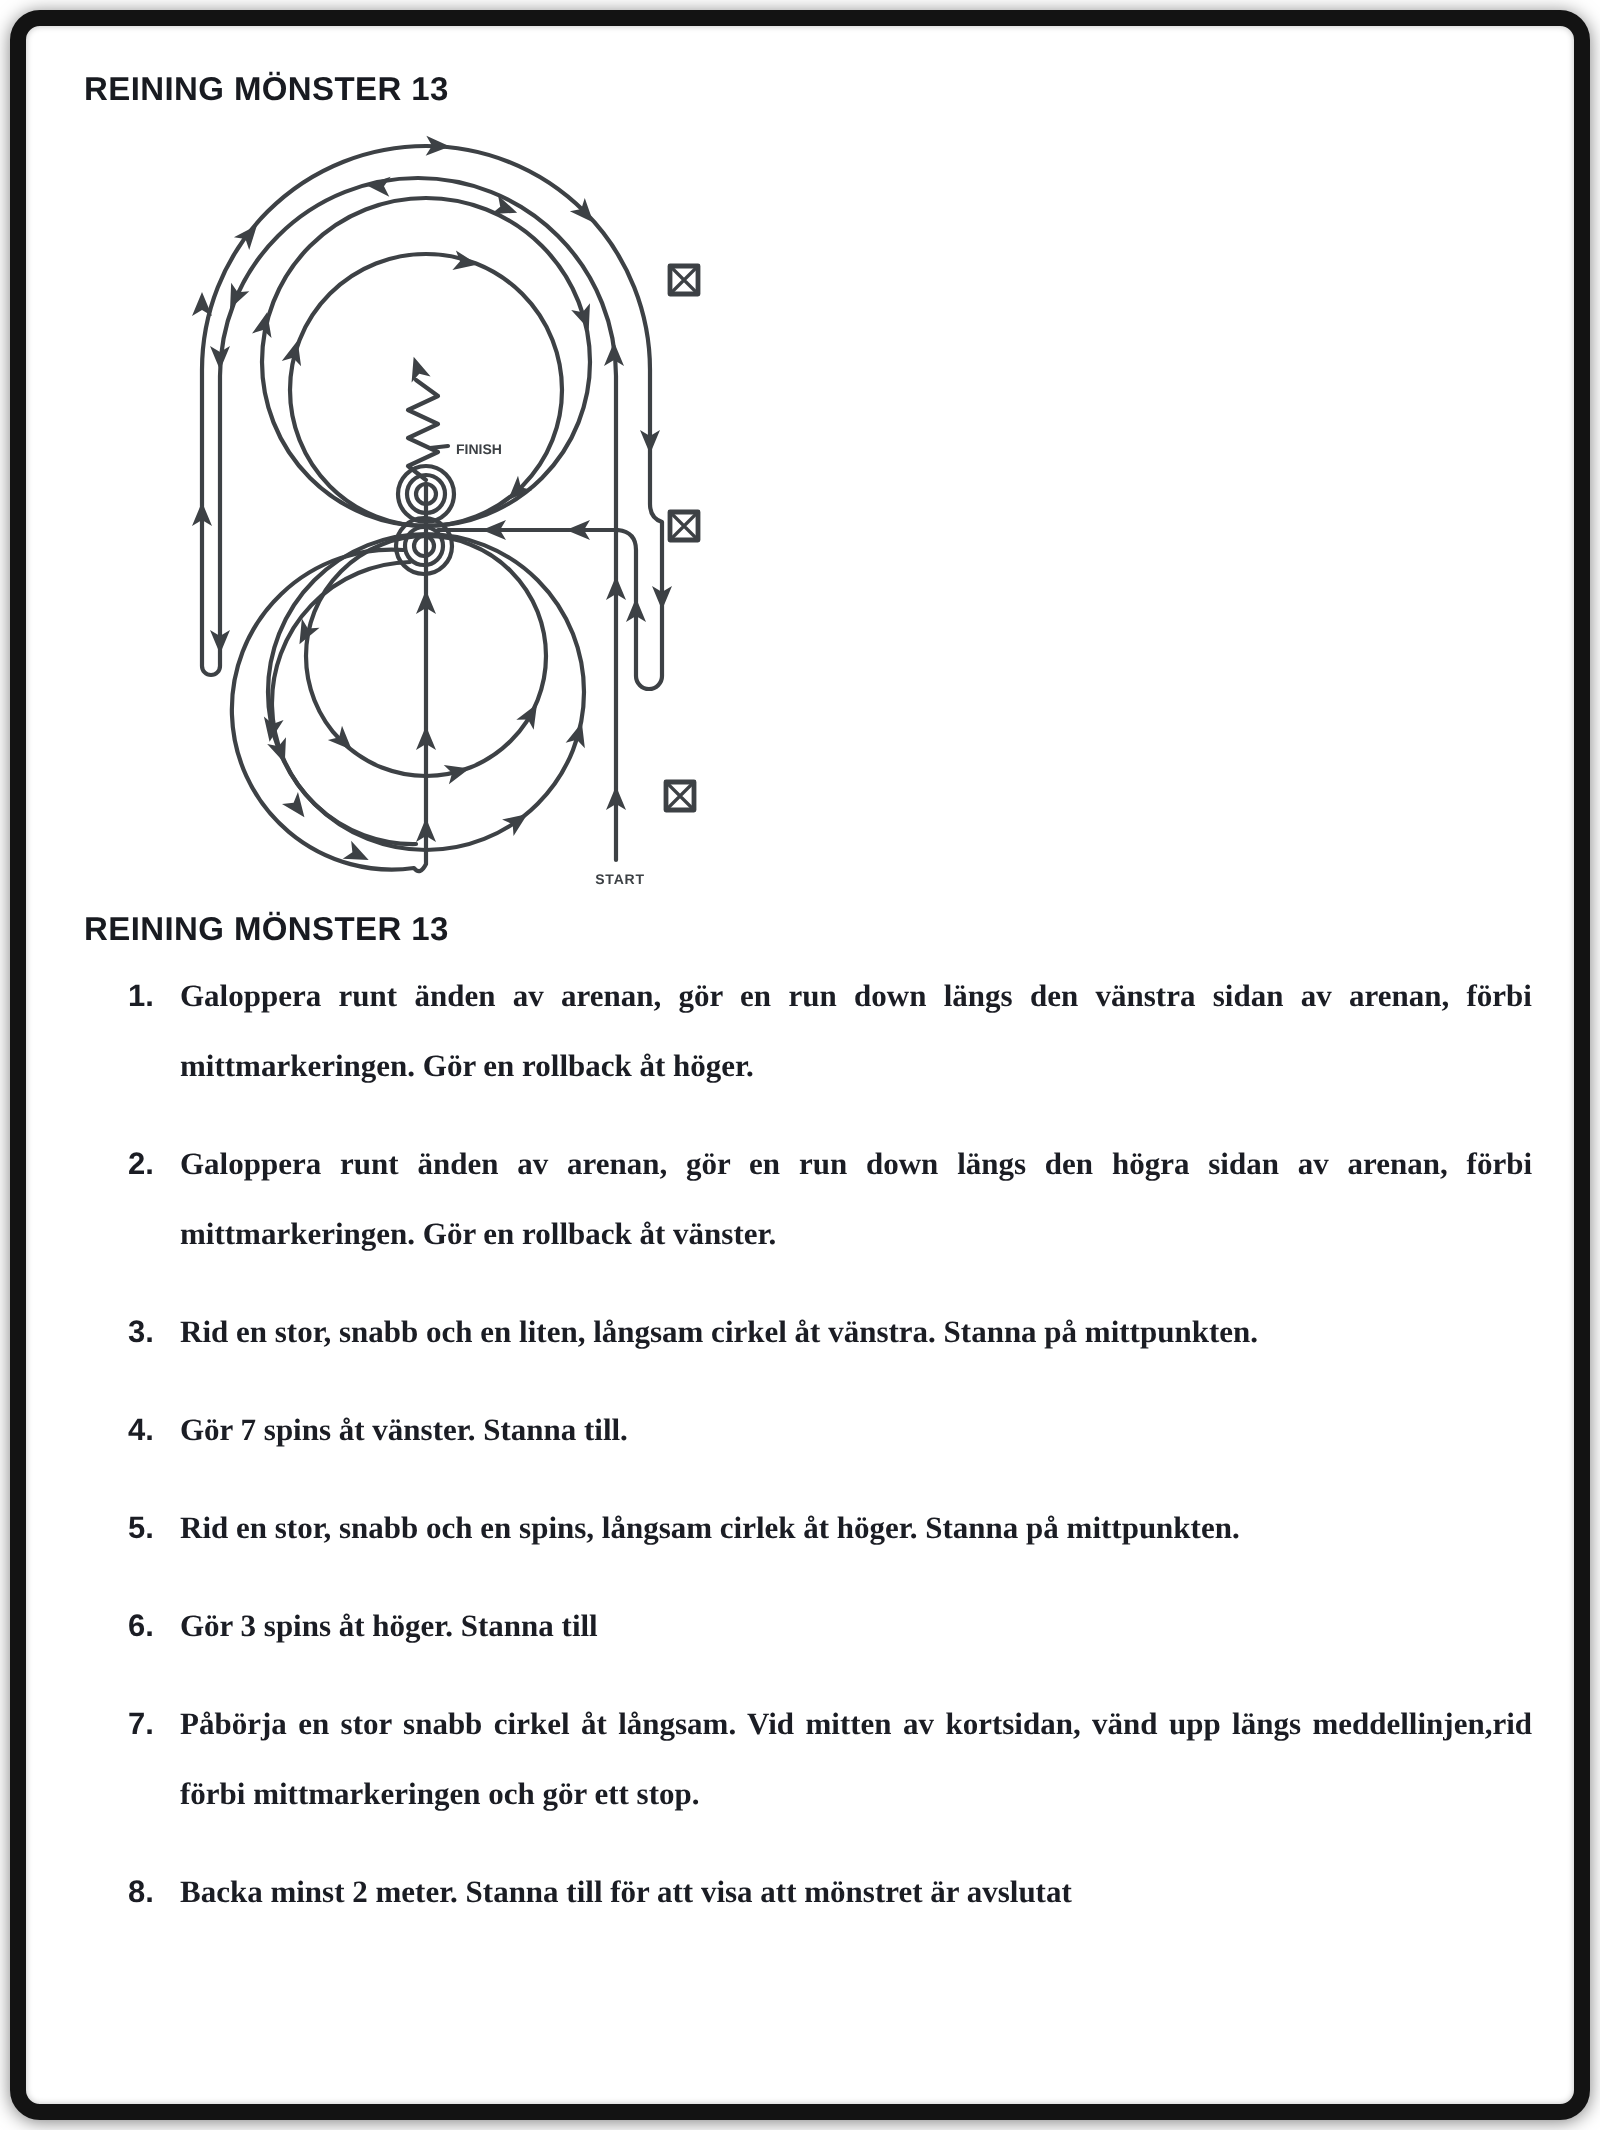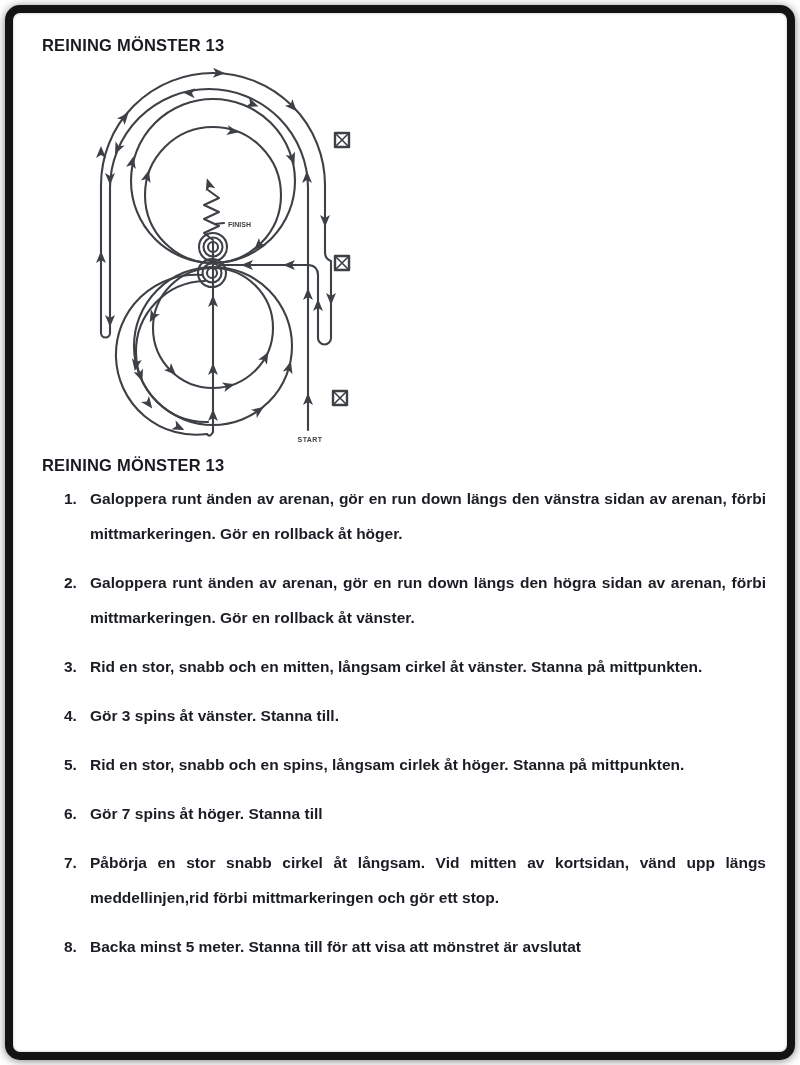--- a/index.html
+++ b/index.html
@@ -24,21 +24,21 @@
   #diagram{position:absolute;left:52px;top:48px;}
   #instructions{
     position:absolute;left:64px;top:481px;width:702px;
     font-size:15.5px;font-weight:bold;color:#1b1d24;
   }
   .item{
     display:grid;grid-template-columns:26px 1fr;
     line-height:35px;margin-bottom:14px;
   }
   .item .num{text-align:left;}
-  .item .txt{text-align:justify;}
+  .item .txt{text-align:justify;font-family:Liberation Serif, serif;}
 </style>
 </head>
 <body>
 
 <div class="page-frame"></div>
 
 <h1 class="doc-title">REINING MÖNSTER 13</h1>
 
 <svg id="diagram" width="340" height="400" viewBox="0 0 340 400">
   <defs>
@@ -165,40 +165,40 @@
       <span class="txt">Galoppera runt änden av arenan, gör en run down längs den vänstra sidan av arenan, förbi mittmarkeringen. Gör en rollback åt höger.</span>
     </div>
 
     <div class="item">
       <span class="num">2.</span>
       <span class="txt">Galoppera runt änden av arenan, gör en run down längs den högra sidan av arenan, förbi mittmarkeringen. Gör en rollback åt vänster.</span>
     </div>
 
     <div class="item">
       <span class="num">3.</span>
-      <span class="txt">Rid en stor, snabb och en mitten, långsam cirkel åt vänster. Stanna på mittpunkten.</span>
+      <span class="txt">Rid en stor, snabb och en liten, långsam cirkel åt vänstra. Stanna på mittpunkten.</span>
     </div>
 
     <div class="item">
       <span class="num">4.</span>
-      <span class="txt">Gör 3 spins åt vänster. Stanna till.</span>
+      <span class="txt">Gör 7 spins åt vänster. Stanna till.</span>
     </div>
 
     <div class="item">
       <span class="num">5.</span>
       <span class="txt">Rid en stor, snabb och en spins, långsam cirlek åt höger. Stanna på mittpunkten.</span>
     </div>
 
     <div class="item">
       <span class="num">6.</span>
-      <span class="txt">Gör 7 spins åt höger. Stanna till</span>
+      <span class="txt">Gör 3 spins åt höger. Stanna till</span>
     </div>
 
     <div class="item">
       <span class="num">7.</span>
       <span class="txt">Påbörja en stor snabb cirkel åt långsam. Vid mitten av kortsidan, vänd upp längs meddellinjen,rid förbi mittmarkeringen och gör ett stop.</span>
     </div>
 
     <div class="item">
       <span class="num">8.</span>
-      <span class="txt">Backa minst 5 meter. Stanna till för att visa att mönstret är avslutat</span>
+      <span class="txt">Backa minst 2 meter. Stanna till för att visa att mönstret är avslutat</span>
     </div>
   </div>
 
 </body></html>

